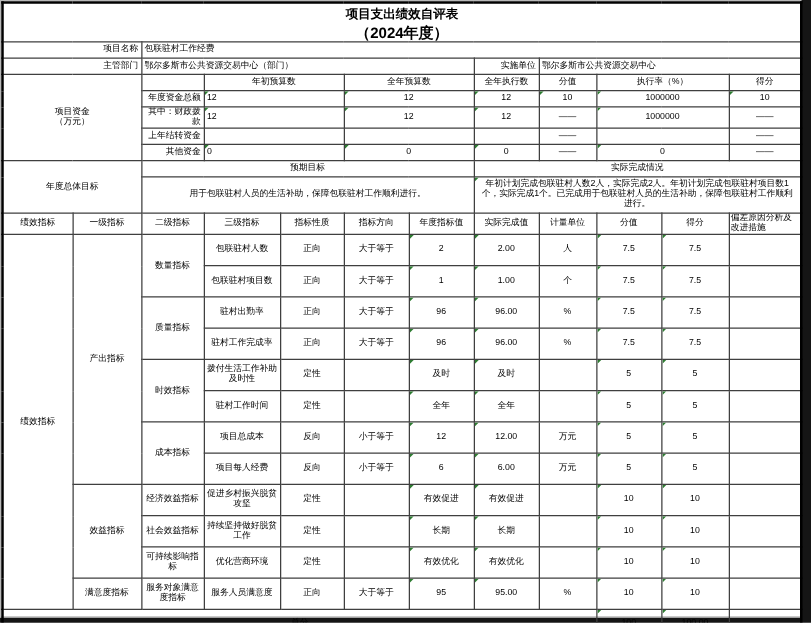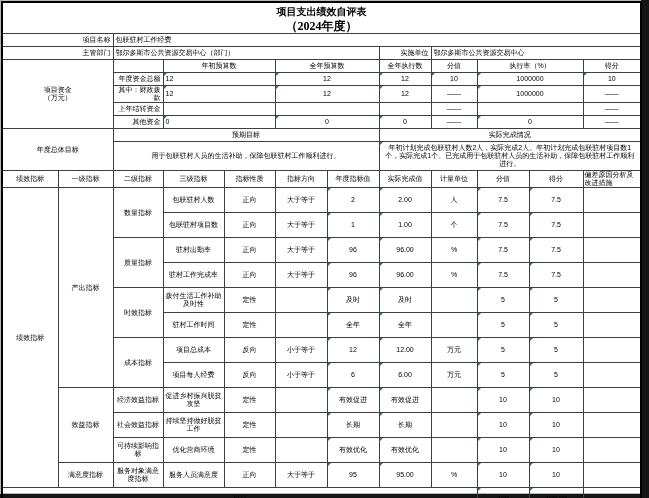--- a/index.html
+++ b/index.html
@@ -5,21 +5,21 @@
   html,body{margin:0;padding:0;}
   body{background:#222;font-family:"Liberation Sans", sans-serif;}
   .page{position:relative;width:649px;height:498px;background:#151515;overflow:hidden;}
   .sheet{position:absolute;top:0;left:0;width:641px;height:494px;background:#ffffff;
          border:1px solid #b8b8b8;box-sizing:border-box;}
   table{border-collapse:collapse;table-layout:fixed;width:639px;border:2px solid #000;}
   td{border:1px solid #3f3f3f;font-size:7px;line-height:8px;text-align:center;
      vertical-align:middle;padding:0 1px;color:#000;overflow:hidden;word-break:break-all;}
   .title-cell{border-bottom:1px solid #3f3f3f;height:30px;}
   .title-l1{font-family:"DejaVu Serif", serif;font-weight:bold;font-size:10px;line-height:16px;}
-  .title-l2{font-family:Liberation Serif, serif;font-weight:bold;font-size:12px;line-height:13px;}
+  .title-l2{font-family:Liberation Sans, sans-serif;font-weight:bold;font-size:12px;line-height:13px;}
   .r-meta td{height:12px;}
   .r-fund td{height:12px;}
   .r-goalhdr td{height:12px;}
   .r-goaltext td{height:26px;}
   .r-indhdr td{height:13px;}
   .r-ind td{height:24px;}
   .r-total td{height:21px;}
   .ta-r{text-align:right;padding-right:2px;}
   .ta-l{text-align:left;padding-left:2px;}
   .va-t{vertical-align:top;text-align:left;}

